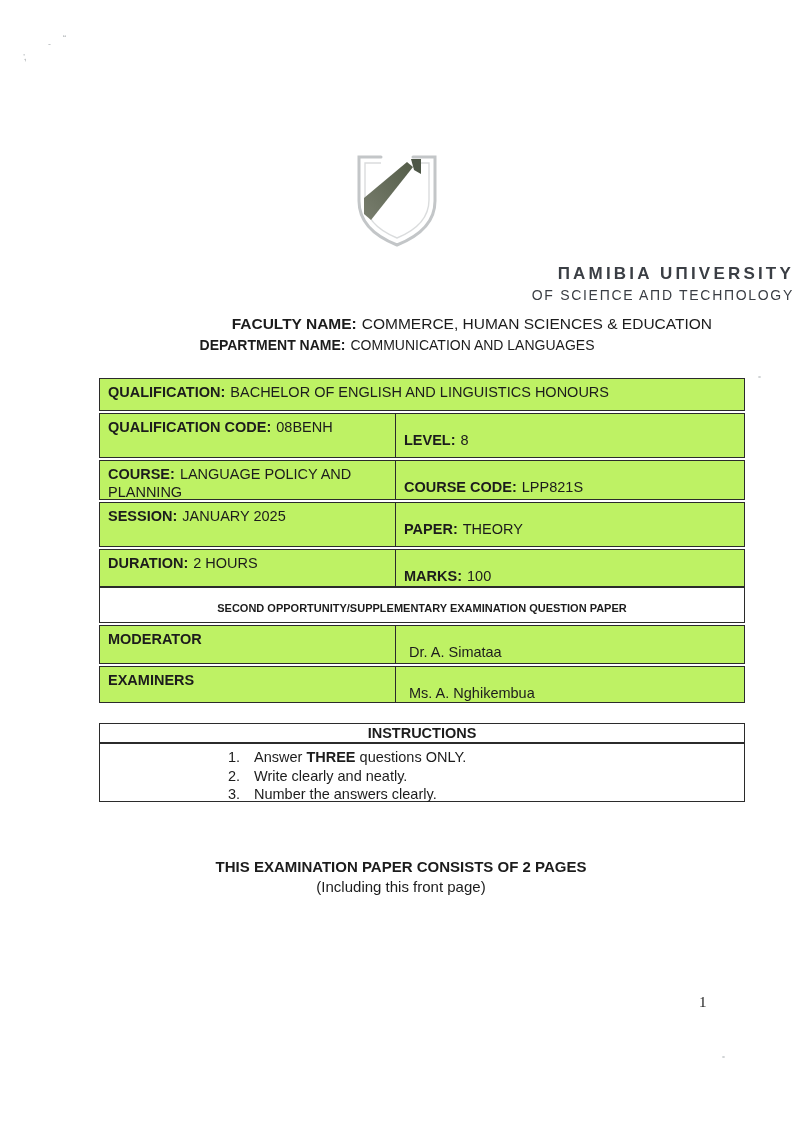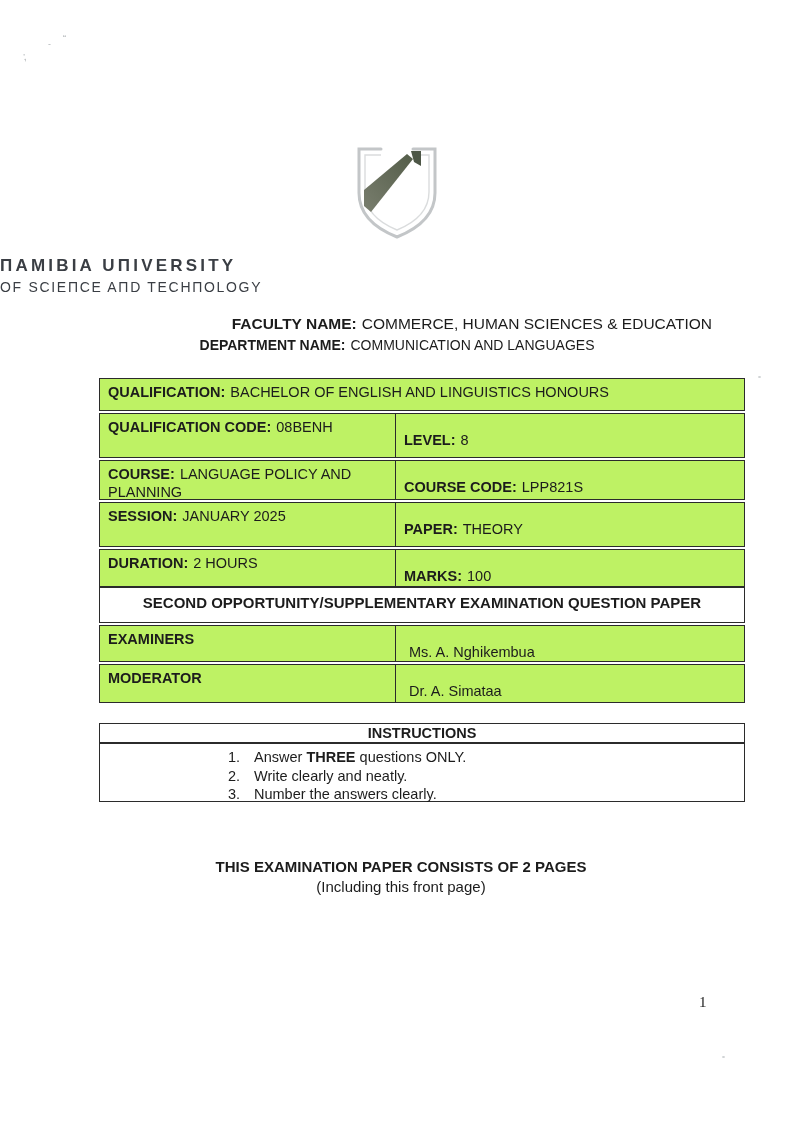--- a/index.html
+++ b/index.html
@@ -1,41 +1,41 @@
 <!DOCTYPE html>
 <html><head>
 <meta charset="utf-8">
 <style>
   html,body{margin:0;padding:0;background:#ffffff;}
   .page{
     position:relative;width:794px;height:1122px;background:#ffffff;
     font-family:"Liberation Sans",sans-serif;color:#1c1c1c;overflow:hidden;
   }
   
-  .logo-block{position:absolute;top:144px;left:0;width:794px;text-align:left;}
+  .logo-block{position:absolute;top:152px;left:0;width:794px;text-align:right;}
   .shield{display:block;margin:0 auto;}
   .wm1{margin-top:15px;font-size:17px;font-weight:700;letter-spacing:3.2px;color:#3a3e44;}
   .wm2{margin-top:3px;font-size:14px;font-weight:400;letter-spacing:1.7px;color:#3a3e44;}
   
   .faculty-line{position:absolute;top:315px;left:0;width:712px;text-align:right;font-size:15.5px;}
   .dept-line{position:absolute;top:337px;left:0;width:794px;text-align:center;font-size:14px;}
   .b{font-weight:700;margin-right:5px;}
   
   .tbl{position:absolute;left:99px;width:646px;}
   .t1{top:378px;}
   .t2{top:587px;}
   .t3{top:723px;}
   .row{border:1px solid #2b2b2b;margin-bottom:2px;display:flex;box-sizing:border-box;background:#bef264;}
   .cell{padding:4px 8px 0 8px;font-size:14.5px;line-height:18px;box-sizing:border-box;}
   .c0{flex:0 0 296px;border-right:1px solid #2b2b2b;}
   .c1{flex:1;margin-top:13px;}
   .full{flex:1;}
   .h33{height:33px}.h36{height:45px}.h37{height:37px}.h38{height:38px}.h39{height:39px}.h40{height:40px}
   .title-row{height:36px;border:1px solid #2b2b2b;margin-bottom:2px;box-sizing:border-box;
-             text-align:center;font-weight:700;font-size:15px;padding-top:6px;background:#fff;}
+             text-align:center;font-weight:700;font-size:11px;padding-top:14px;background:#fff;}
   .ins-head{height:20px;border:1px solid #2b2b2b;box-sizing:border-box;text-align:center;
             font-weight:700;font-size:14.5px;line-height:18px;background:#fff;}
   .ins-body{height:59px;border:1px solid #2b2b2b;border-top-width:1px;margin-top:0;
             box-sizing:border-box;padding-top:4px;background:#fff;}
   .ins-item{display:flex;padding-left:128px;font-size:14.5px;line-height:18.5px;}
   .ins-num{width:26px;flex:0 0 26px;}
   
   .consists-line{position:absolute;top:858px;left:0;width:802px;text-align:center;
                  font-weight:700;font-size:15px;}
   .including-line{position:absolute;top:878px;left:0;width:802px;text-align:center;font-size:15px;}
@@ -120,27 +120,27 @@
         <span class="b">DURATION:</span><span>2 HOURS</span>
       </div>
       <div class="cell c1">
         <span class="b">MARKS:</span><span>100</span>
       </div>
     </div>
   </div>
 
   <div class="tbl t2">
     <div class="title-row">SECOND OPPORTUNITY/SUPPLEMENTARY EXAMINATION QUESTION PAPER</div>
+    <div class="row h39">
+      <div class="cell c0 b">MODERATOR</div>
+      <div class="cell c1">Dr. A. Simataa</div>
+    </div>
     <div class="row h37">
       <div class="cell c0 b">EXAMINERS</div>
       <div class="cell c1">Ms. A. Nghikembua</div>
-    </div>
-    <div class="row h39">
-      <div class="cell c0 b">MODERATOR</div>
-      <div class="cell c1">Dr. A. Simataa</div>
     </div>
   </div>
 
   <div class="tbl t3">
     <div class="ins-head">INSTRUCTIONS</div>
     <div class="ins-body">
       <div class="ins-item">
         <span class="ins-num">1.</span>
         <span><span>Answer </span><span class="b" style="margin-right:0">THREE</span><span> questions ONLY.</span></span>
       </div>

